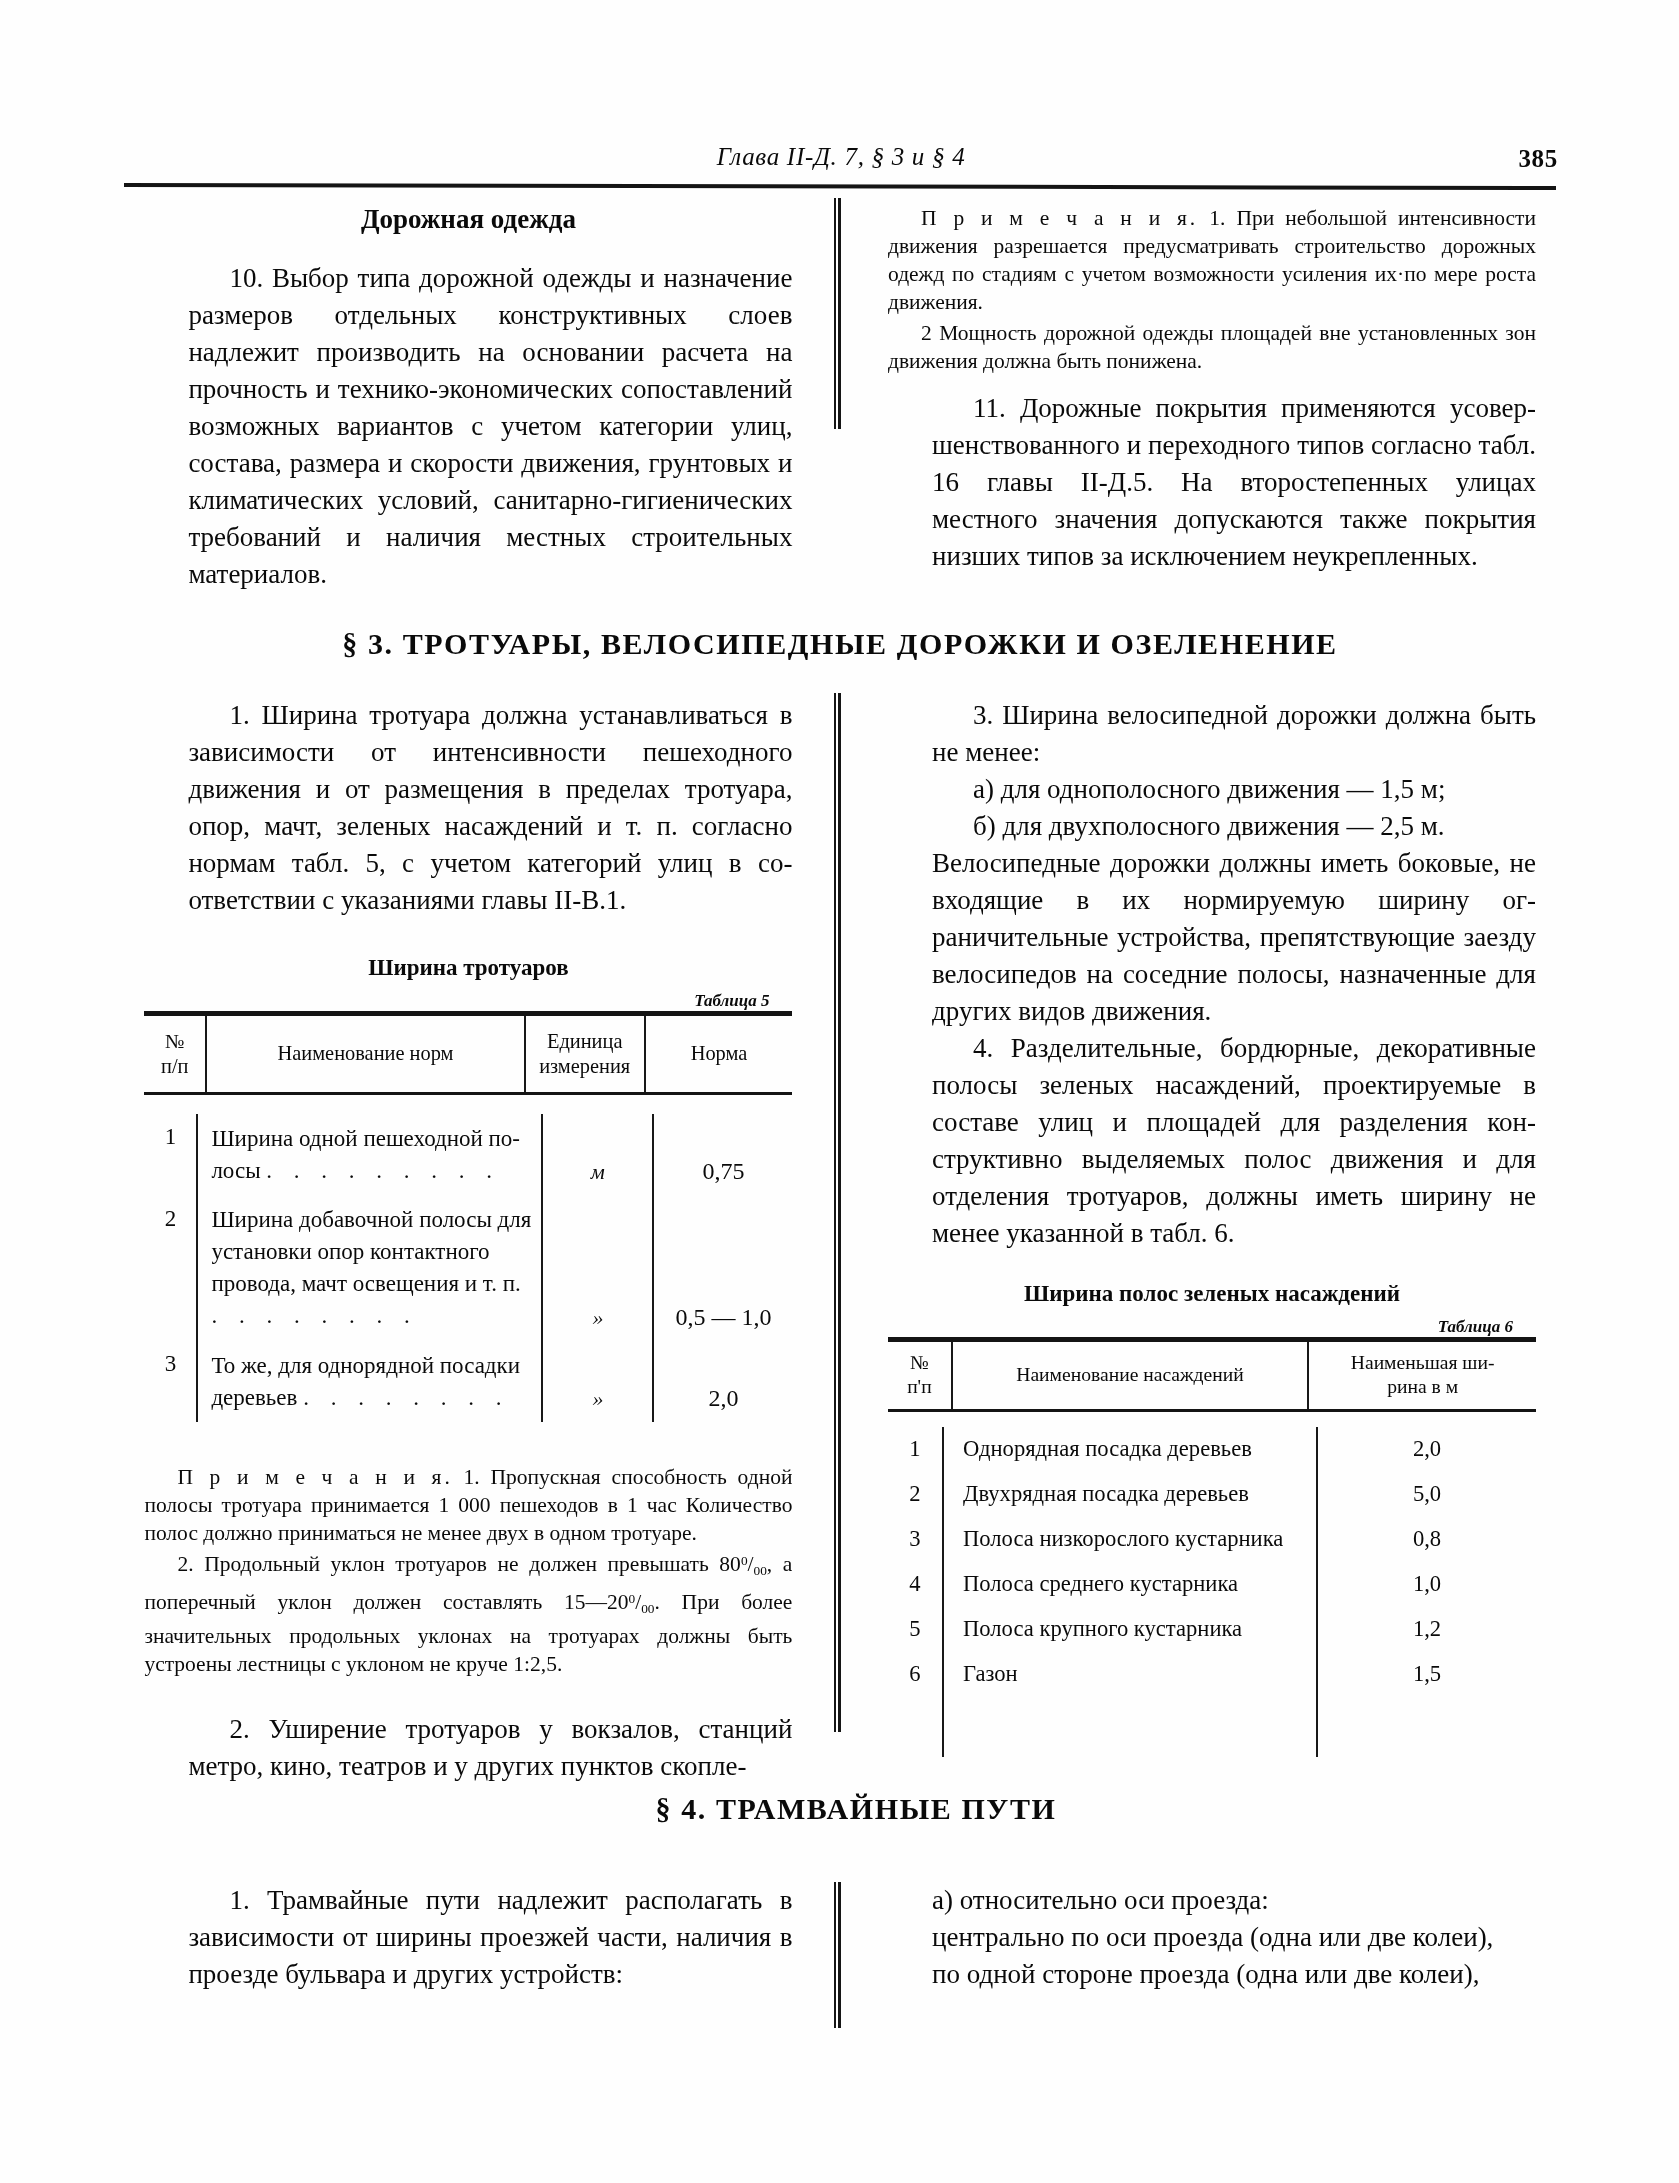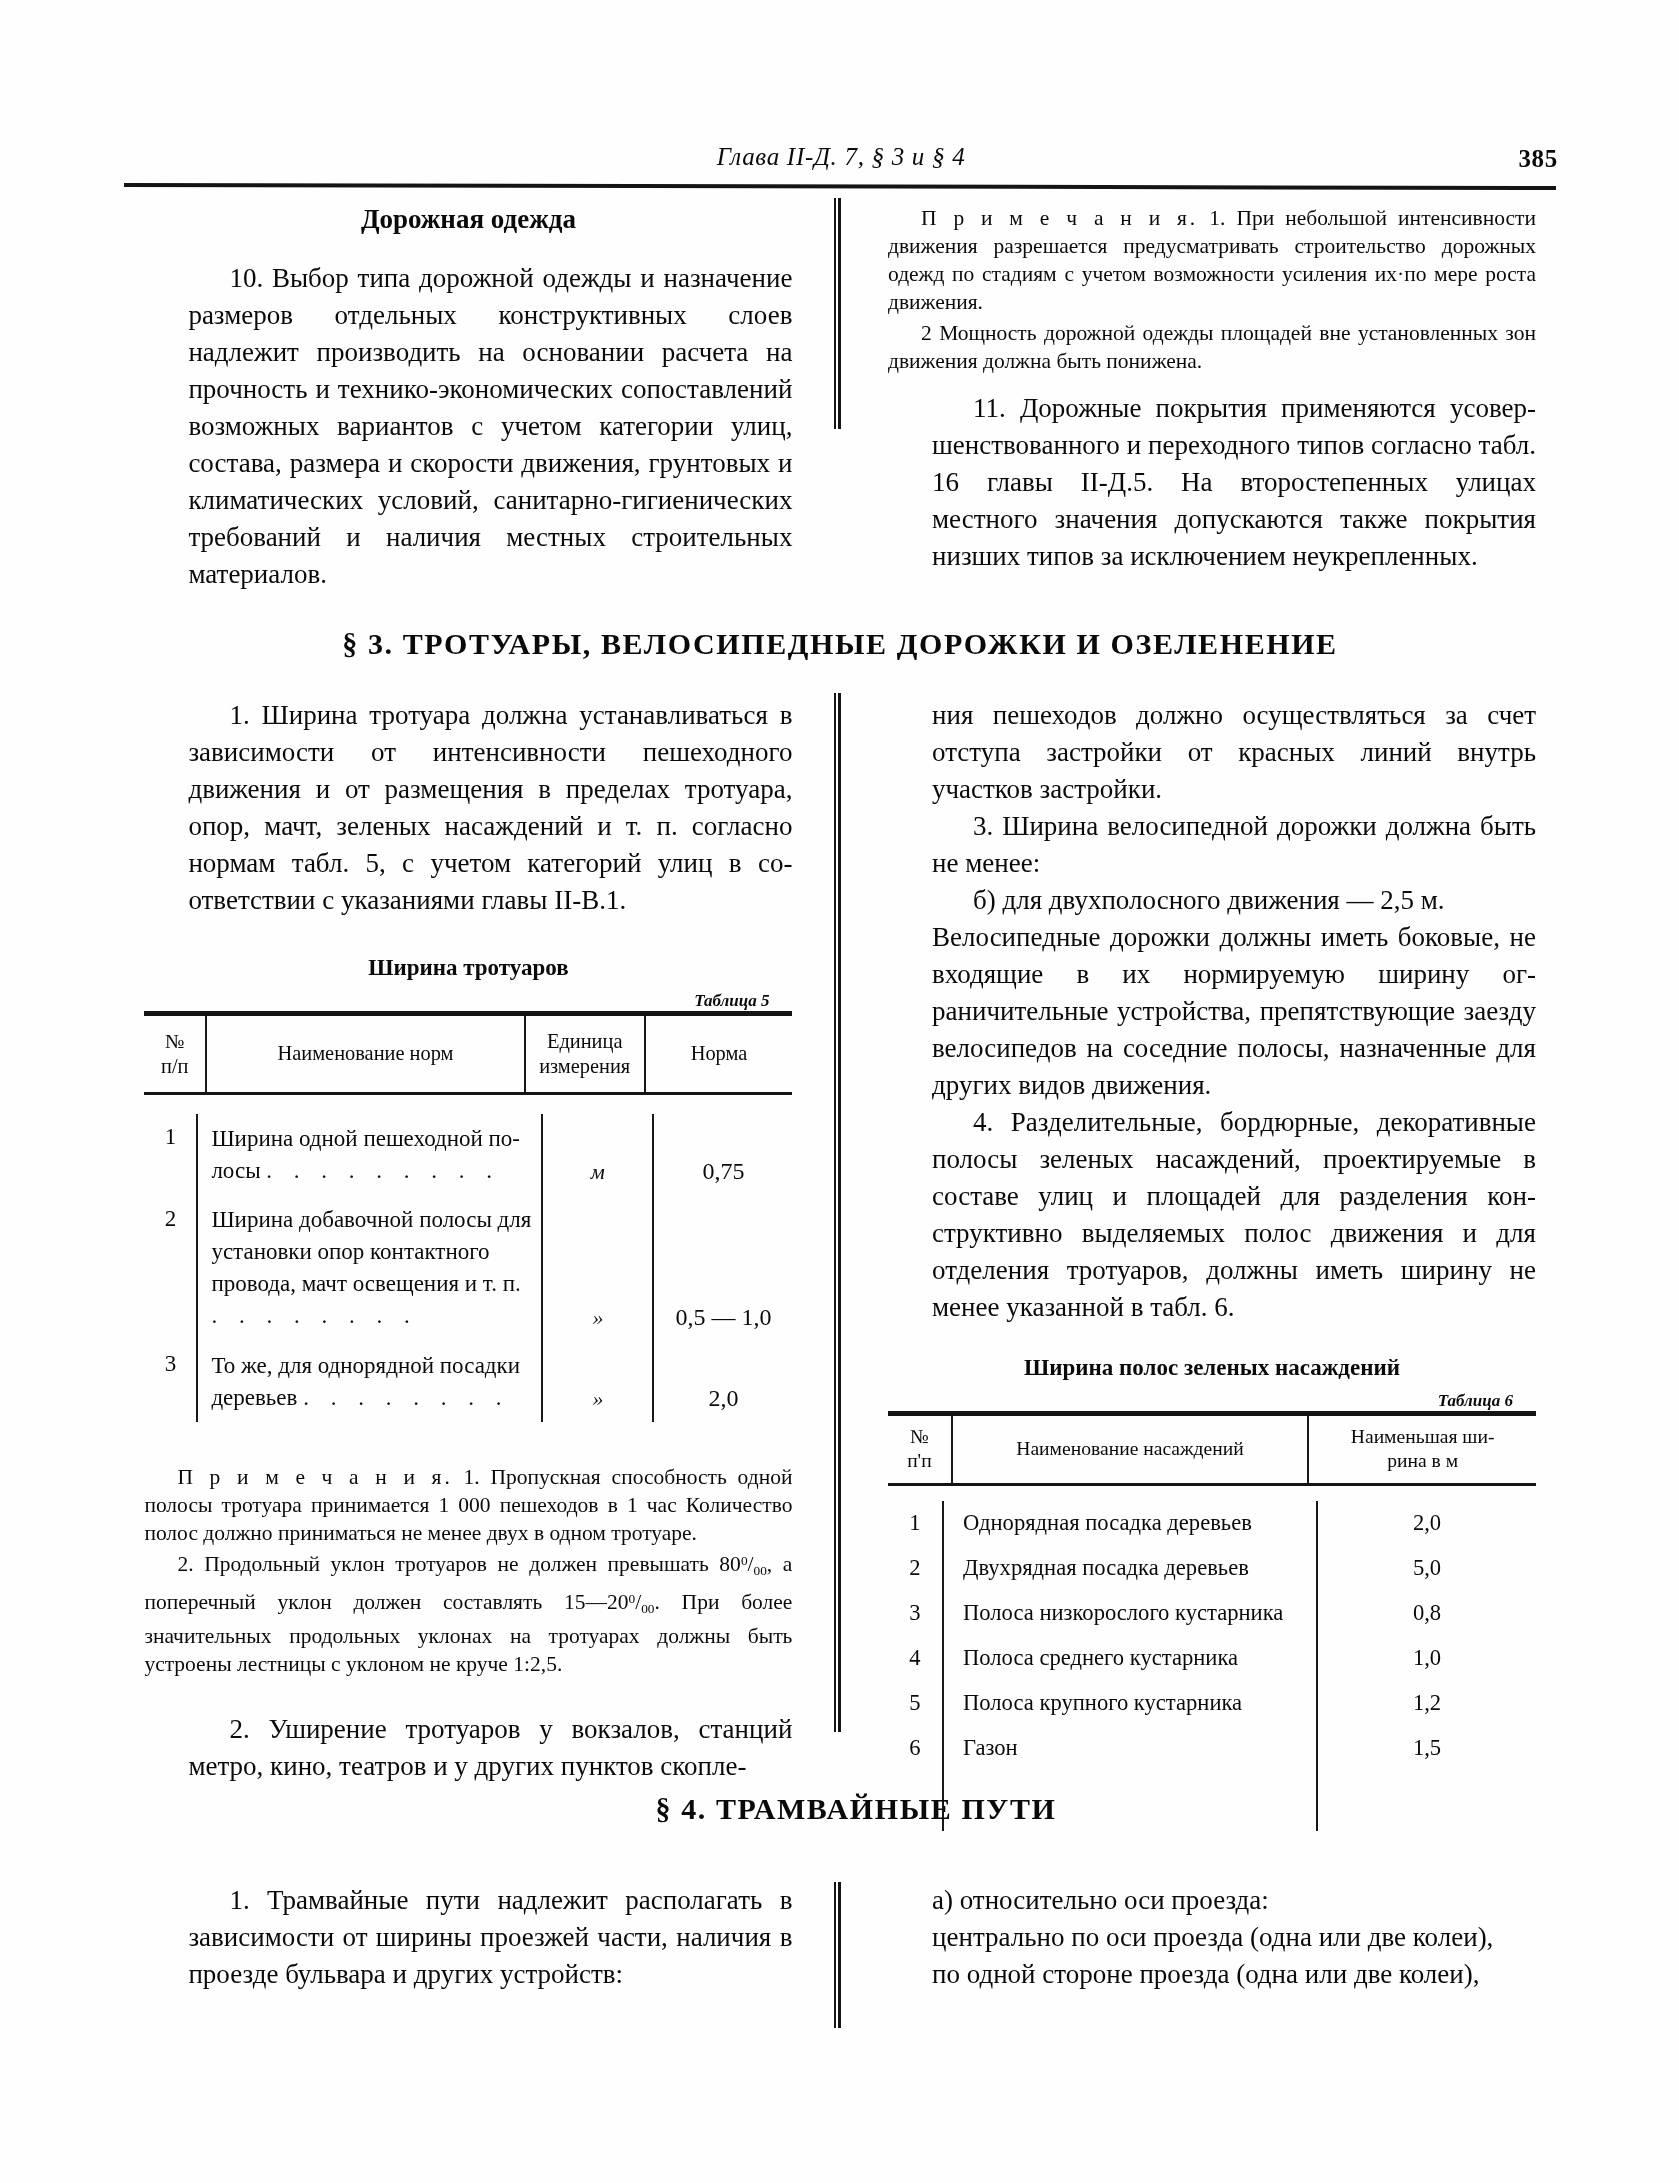--- a/index.html
+++ b/index.html
@@ -187,22 +187,22 @@
         </p>
         <p class="note ind">
           <span>2. Продольный уклон тротуаров не должен превышать 80</span><span class="perm">0</span>/<span class="perm-d">00</span><span>, а поперечный уклон должен составлять 15—20</span><span class="perm">0</span>/<span class="perm-d">00</span><span>. При более значительных продольных уклонах на троту­арах должны быть устроены лестницы с уклоном не круче 1:2,5.</span>
         </p>
       </div>
 
       <p class="body ind" style="margin-top:33px;">2. Уширение тротуаров у вокзалов, станций метро, кино, театров и у других пунктов скопле-</p>
     </div>
 
     <div class="col right">
-      <p class="body">ния пешеходов должно осуществляться за счет отступа застройки от красных линий внутрь участков застройки.</p>
       <p class="body ind">3. Ширина велосипедной дорожки должна быть не менее:</p>
+      <p class="body" style="text-indent:41px;">а) для однополосного движения — 1,5 м;</p>
       <p class="body" style="text-indent:41px;">б) для двухполосного движения — 2,5 м.</p>
       <p class="body">Велосипедные дорожки должны иметь боко­вые, не входящие в их нормируемую ширину ог­раничительные устройства, препятствующие за­езду велосипедов на соседние полосы, назначен­ные для других видов движения.</p>
       <p class="body ind">4. Разделительные, бордюрные, декоративные полосы зеленых насаждений, проектируемые в составе улиц и площадей для разделения кон­структивно выделяемых полос движения и для отделения тротуаров, должны иметь ширину не менее указанной в табл. 6.</p>
 
       <div style="margin-top:29px;">
         <div class="tcap">Ширина полос зеленых насаждений</div>
         <div class="tnum">Таблица 6</div>
 
         <div class="t-rule-top"></div>
         <table class="tb t6">

